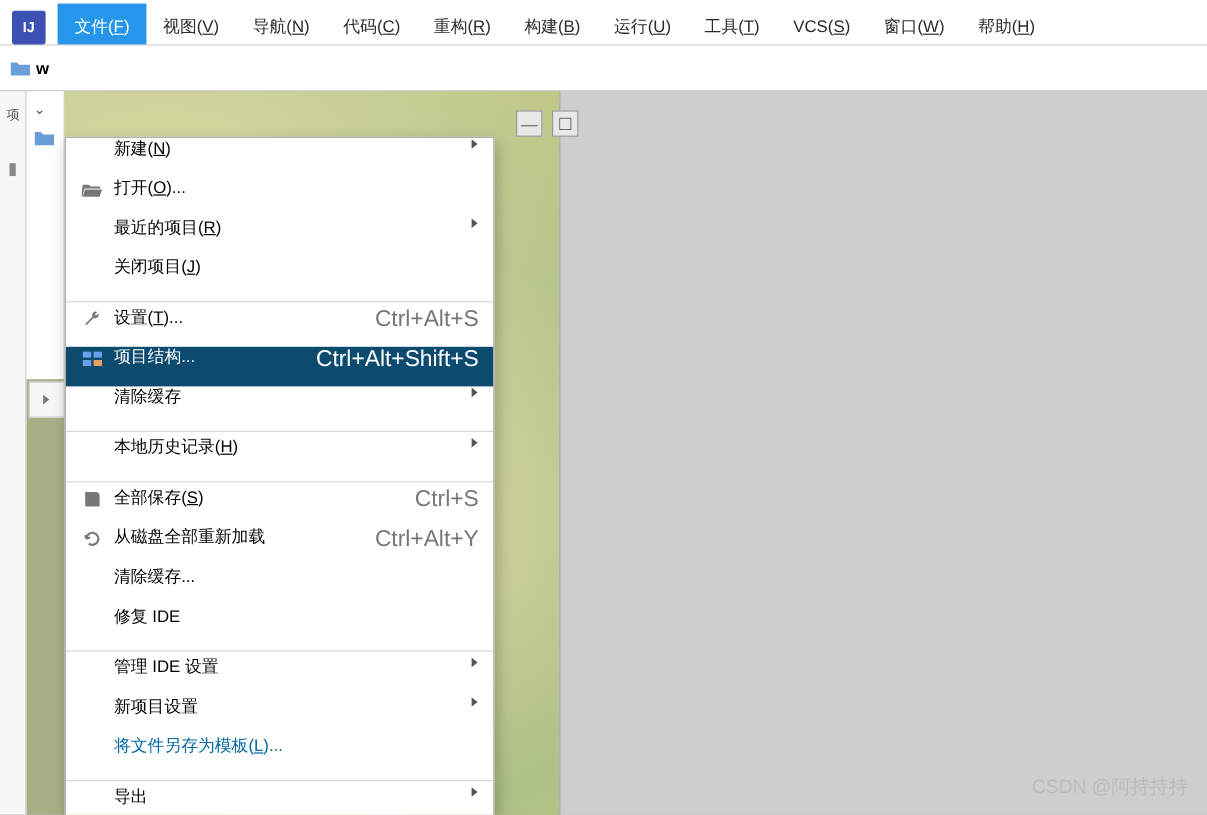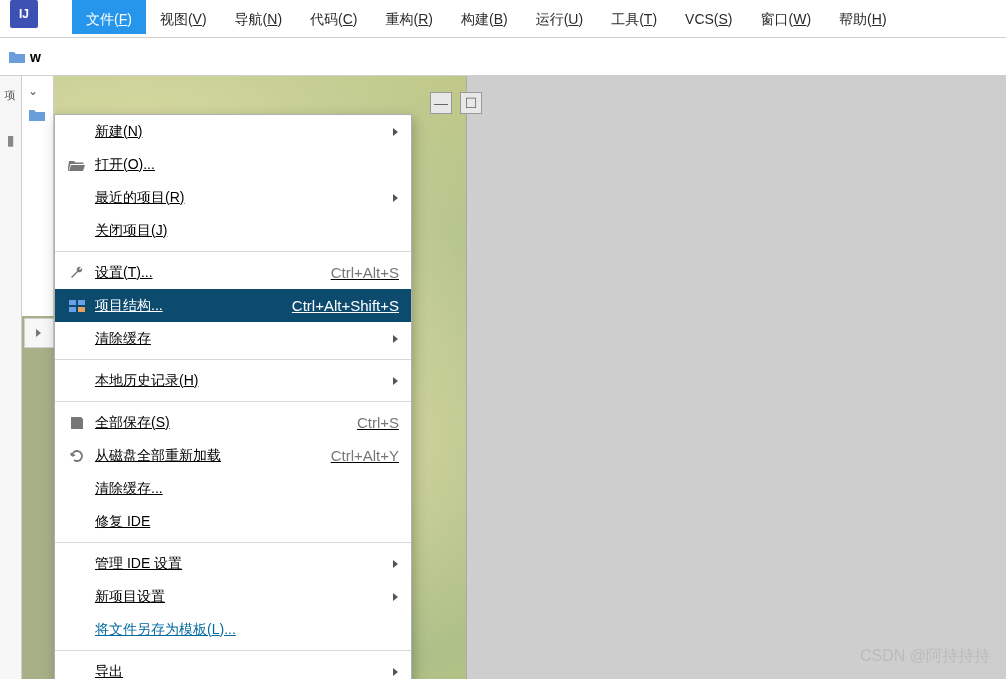--- a/index.html
+++ b/index.html
@@ -1,18 +1,18 @@
 <!DOCTYPE html>
 <html><head>
   <meta charset="utf-8">
   <style>
     * { margin: 0; padding: 0; box-sizing: border-box; }
     body { font-family: "Microsoft YaHei", "SimSun", sans-serif; font-size: 14px; background: #a8b088; overflow: hidden; width: 1006px; height: 679px; position: relative; }
     
-    .menubar { background: #ffffff; height: 38px; display: flex; align-items: flex-start; border-bottom: 1px solid #d0d0d0; gap: 24px; }
+    .menubar { background: #ffffff; height: 38px; display: flex; align-items: flex-end; border-bottom: 1px solid #d0d0d0; }
     .app-icon { width: 28px; height: 28px; margin: 0 10px; background: #3d51b5; display: flex; align-items: center; justify-content: center; color: #fff; font-weight: bold; font-size: 12px; border-radius: 2px; }
     .menu-item { padding: 0 14px; height: 34px; line-height: 38px; color: #2b2b2b; cursor: pointer; }
     .menu-item.active { background: #2596ec; color: #ffffff; }
     .menu-item .u { text-decoration: underline; }
     
     .toolbar { background: #ffffff; height: 38px; display: flex; align-items: center; border-bottom: 1px solid #d0d0d0; padding: 0 8px; }
     
     .main-area { position: relative; height: calc(679px - 76px); }
     
     .left-gutter { position: absolute; left: 0; top: 0; width: 22px; height: 100%; background: #f7f7f7; border-right: 1px solid #d0d0d0; }
@@ -27,28 +27,28 @@
         radial-gradient(circle at 20% 30%, #e8e4a8 0%, #c8d098 40%, transparent 70%),
         radial-gradient(circle at 70% 60%, #d8d8a0 0%, #aec088 50%, transparent 80%),
         radial-gradient(circle at 40% 80%, #e0d890 0%, #b8c880 40%, transparent 70%),
         #c0c888;
     }
     .editor-gray { position: absolute; right: 0; top: 0; width: 540px; height: 100%; background: #cecece; border-left: 1px solid #aaa; }
     .editor-buttons { position: absolute; top: 16px; left: 376px; display: flex; gap: 8px; }
     .editor-btn { width: 22px; height: 22px; border: 1px solid #999; background: #e8e8e8; color: #666; display: flex; align-items: center; justify-content: center; font-size: 14px; }
     
     .dropdown { position: absolute; left: 54px; top: 38px; width: 358px; background: #ffffff; border: 1px solid #b0b0b0; box-shadow: 2px 4px 12px rgba(0,0,0,0.25); z-index: 100; }
-    .dd-item { display: flex; align-items: center; height: 33px; padding: 0 12px; cursor: pointer; position: relative; text-decoration: underline; }
+    .dd-item { display: flex; align-items: flex-start; height: 33px; padding: 0 12px; cursor: pointer; position: relative; }
     .dd-item.highlighted { background: #0c4a6e; color: #ffffff; }
     .dd-item.disabled { color: #0369a1; }
     .dd-icon { width: 20px; height: 20px; margin-right: 8px; display: flex; align-items: center; justify-content: center; color: #888; flex-shrink: 0; }
     .dd-item.highlighted .dd-icon { color: #ffffff; }
     .dd-label { flex: 1; }
     .dd-label .u { text-decoration: underline; }
-    .dd-shortcut { color: #777; margin-left: 12px; font-size: 15px; }
+    .dd-shortcut { color: #777; margin-left: 12px; font-size: 19px; }
     .dd-item.highlighted .dd-shortcut { color: #ffffff; }
     .dd-arrow { margin-left: 12px; font-size: 12px; color: #555; }
     .dd-sep { height: 1px; background: #d8d8d8; margin: 4px 0; }
     
     .watermark { position: absolute; bottom: 12px; right: 16px; color: rgba(180,180,180,0.7); font-size: 16px; }
     
     .project-tree { position: absolute; left: 22px; top: 0; width: 32px; height: 240px; background: #ffffff; border-right: 1px solid #d0d0d0; }
     .tree-chevron { padding: 8px 6px; color: #555; font-size: 12px; }
     .tree-folder-icon { padding: 2px 6px; }
     

